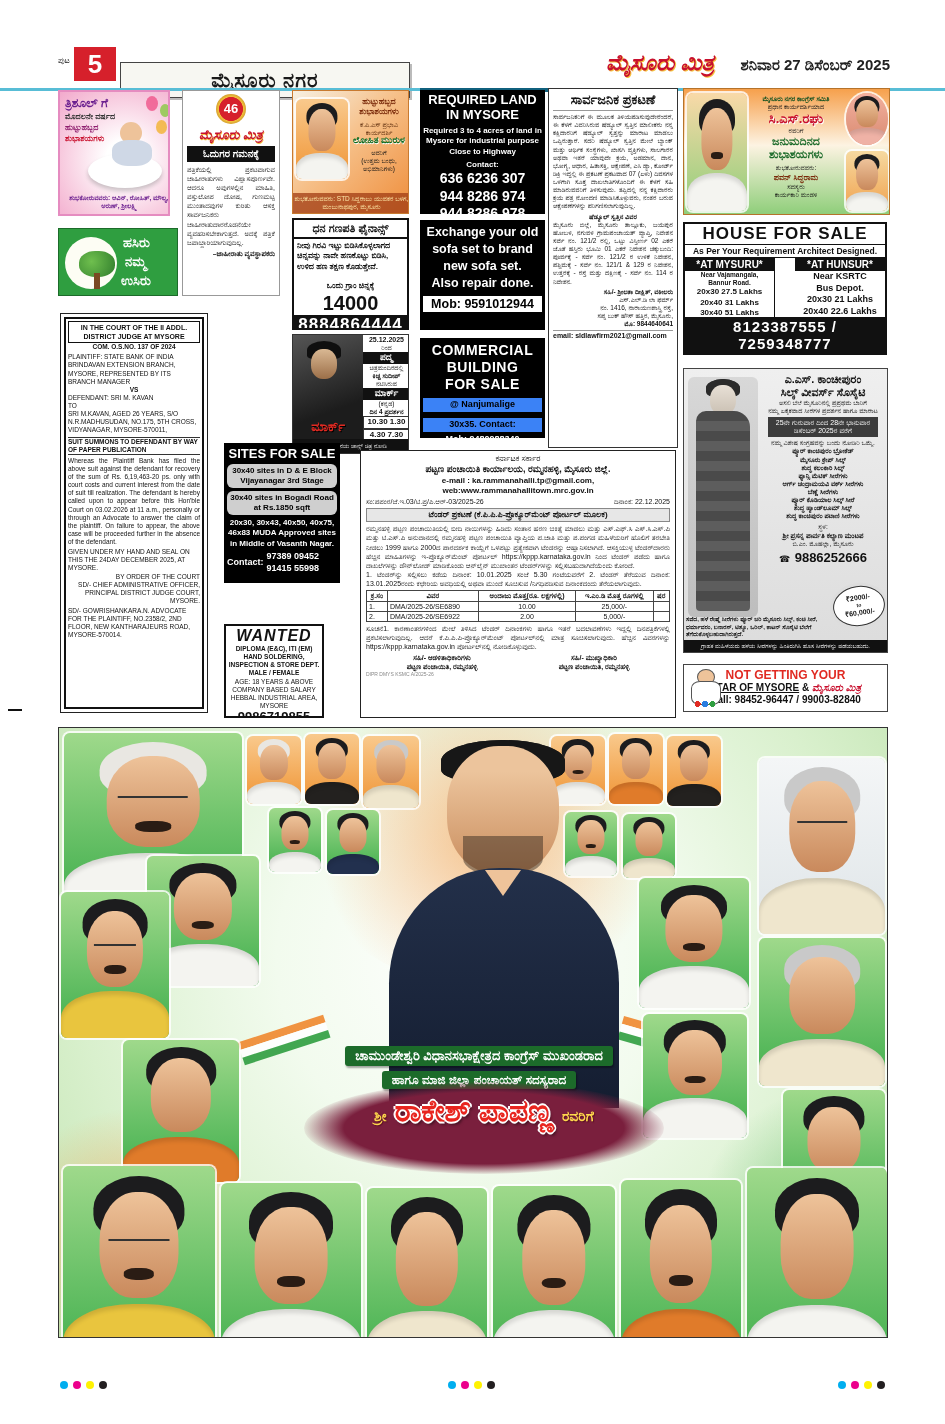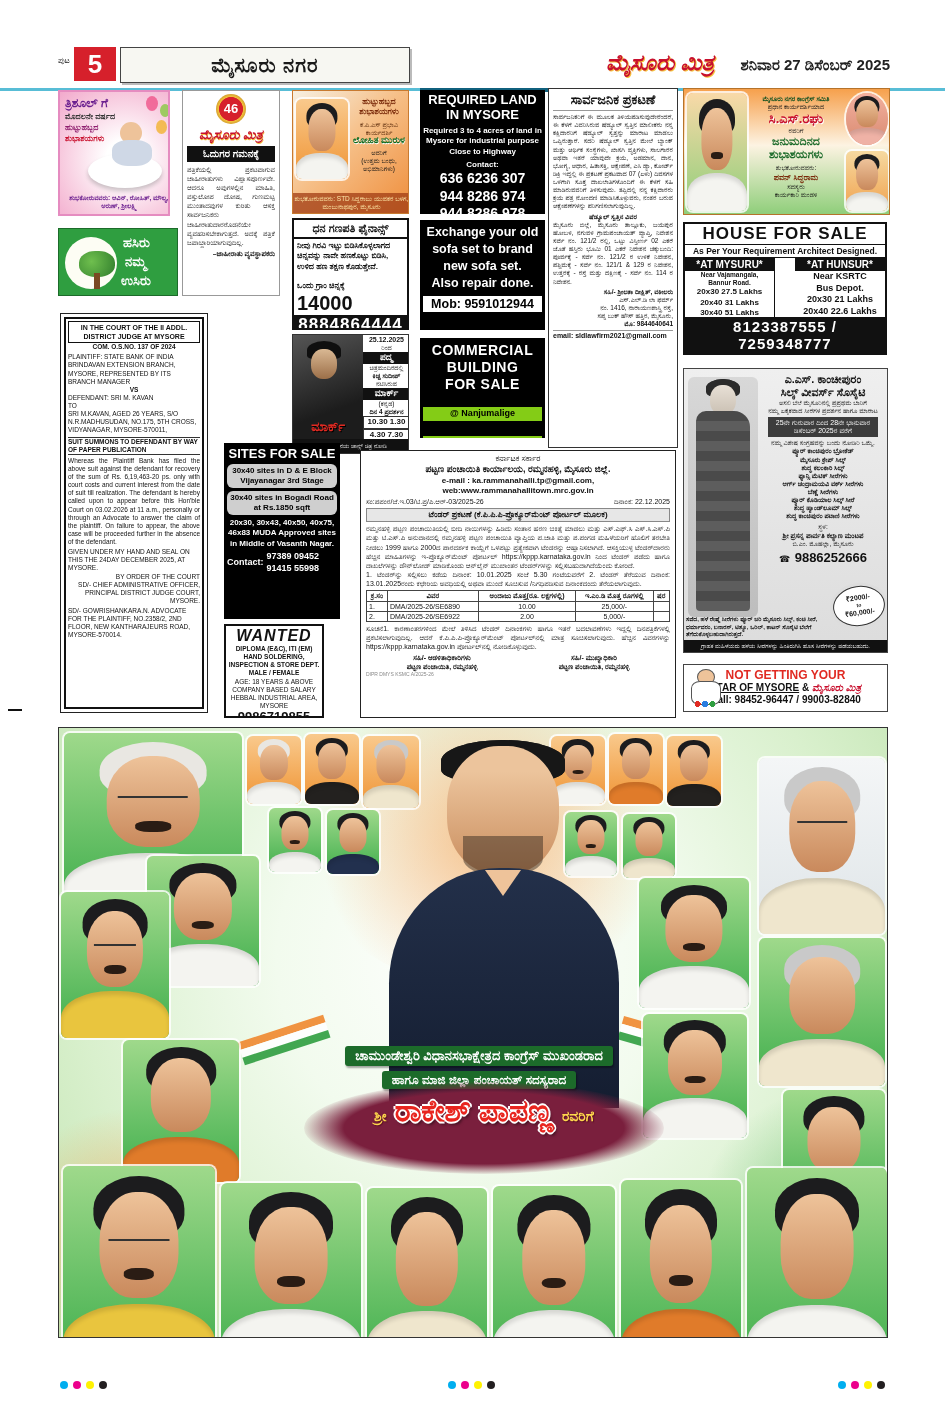--- a/index.html
+++ b/index.html
@@ -5,21 +5,21 @@
   html,body{margin:0;padding:0;background:#ffffff;}
   .page{position:relative;width:945px;height:1424px;background:#fff;font-family:"Liberation Sans",sans-serif;color:#111;overflow:hidden;}
   .abs{position:absolute;}
   .ad{position:absolute;overflow:hidden;box-sizing:border-box;}
   .ctr{text-align:center;}
   .bold{font-weight:bold;}
 
   
   .hdr-pagelabel{left:58px;top:56px;font-size:8px;color:#222;}
   .hdr-pagenum{left:74px;top:47px;width:42px;height:34px;background:#d6202b;color:#fff;font-size:26px;font-weight:bold;text-align:center;line-height:34px;}
-  .hdr-section{left:120px;top:47px;width:288px;height:34px;border:1px solid #444;background:#f7f7f2;box-shadow:2px 2px 0 #bbb;font-size:20px;font-weight:bold;color:#1a1a1a;text-align:center;line-height:34px;letter-spacing:1px;}
+  .hdr-section{left:120px;top:62px;width:288px;height:34px;border:1px solid #444;background:#f7f7f2;box-shadow:2px 2px 0 #bbb;font-size:20px;font-weight:bold;color:#1a1a1a;text-align:center;line-height:34px;letter-spacing:1px;}
   .hdr-masthead{left:540px;top:50px;width:240px;text-align:center;font-size:22px;font-weight:bold;font-style:italic;color:#c8102e;text-shadow:1px 1px 0 #f5c23c;}
   .hdr-date{left:640px;top:56px;width:250px;text-align:right;font-size:15px;font-weight:bold;color:#222;}
   .hdr-rule{left:0;top:88px;width:945px;height:3px;background:#58bdd6;}
   .hdr-rule-dark{left:420px;top:88px;width:228px;height:4px;background:#10607d;}
 
   
   .face{position:absolute;overflow:hidden;border-radius:6px;background:linear-gradient(180deg,#cdeaf6,#d9f0d5);box-shadow:0 0 0 2px rgba(255,255,255,.8);}
   .face.oval{border-radius:50%;}
   .face.bgg{background:linear-gradient(180deg,#9fd98b,#3fae4c);}
   .face.bgo{background:linear-gradient(180deg,#f9c98c,#ef9434);}
@@ -93,24 +93,24 @@
   .land-phone{font-size:14px;font-weight:bold;line-height:1.25;}
 
   
   .sofa-ad{left:420px;top:220px;width:125px;height:110px;background:#000;color:#fff;text-align:center;padding:4px 2px;box-sizing:border-box;}
   .sofa-line{font-size:12.5px;font-weight:bold;line-height:1.35;}
   .sofa-phone{background:#fff;color:#000;font-weight:bold;font-size:12.5px;margin-top:3px;padding:1px 0;border:1px solid #000;}
 
   
   .bldg-ad{left:420px;top:338px;width:125px;height:100px;background:#000;color:#fff;text-align:center;padding:4px 3px;box-sizing:border-box;}
   .bldg-title{font-size:14px;font-weight:bold;line-height:1.2;letter-spacing:.5px;}
-  .bldg-white{background:#84cc16;color:#000;font-weight:bold;margin-top:15px;padding:1px 0;}
-
-  
-  .sites-ad{left:224px;top:443px;width:116px;height:176px;background:#000;color:#fff;text-align:center;padding:3px;box-sizing:border-box;}
+  .bldg-white{background:#3b82f6;color:#000;font-weight:bold;margin-top:6px;padding:1px 0;}
+
+  
+  .sites-ad{left:224px;top:443px;width:116px;height:140px;background:#000;color:#fff;text-align:center;padding:3px;box-sizing:border-box;}
   .sites-title{font-size:13px;font-weight:bold;}
   .sites-box{background:#cfcfcf;color:#000;font-weight:bold;border-radius:6px;margin:3px 0;padding:2px;font-size:8px;line-height:1.25;}
   .sites-muda{font-size:8px;font-weight:bold;line-height:1.3;margin:2px 0;}
   .sites-contact{display:flex;align-items:center;gap:3px;margin-top:2px;}
 
   
   .wanted-ad{left:224px;top:624px;width:100px;height:94px;border:2px solid #111;background:#fff;text-align:center;padding:1px;box-sizing:border-box;}
   .wanted-title{font-size:16px;font-weight:bold;font-style:italic;letter-spacing:1px;}
   .wanted-phone{font-size:13px;font-weight:bold;line-height:1.1;}
 
@@ -273,21 +273,21 @@
     <div class="abs tiny" style="left:58px;top:66px;width:56px;text-align:center;">(ಉತ್ತಮ ಬಂಧು, ಅಭಿಮಾನಿಗಳು)</div>
     <div class="lohith-foot tiny">
       <span>ಶುಭಕೋರುವವರು:</span>
       <span>STD ಸಿದ್ದರಾಜು ಯುವಕರ ಬಳಗ, ಮಂಜುನಾಥಪುರ, ಮೈಸೂರು</span>
     </div>
   </div>
 
   <div class="ad fin-ad">
     <div class="fin-title">ಧನ ಗಣಪತಿ ಫೈನಾನ್ಸ್</div>
     <div class="t8 bold" style="padding:2px 3px;">ನೀವು ಗಿರವಿ ಇಟ್ಟು ಬಿಡಿಸಿಕೊಳ್ಳಲಾಗದ ಚಿನ್ನವನ್ನು ನಾವೇ ಹಣಕೊಟ್ಟು ಬಿಡಿಸಿ, ಉಳಿದ ಹಣ ತಕ್ಷಣ ಕೊಡುತ್ತೇವೆ.</div>
-    <div style="padding:0 3px;">
+    <div style="padding:0 3px;text-align:center;">
       <span class="t8 bold">ಒಂದು ಗ್ರಾಂ ಚಿನ್ನಕ್ಕೆ</span>
       <span class="fin-rate">14000</span>
     </div>
     <div class="fin-phone">8884864444</div>
   </div>
 
   <div class="ad movie-ad">
     <div class="poster">
       <i class="phair"></i>
         <i class="phead"></i>

